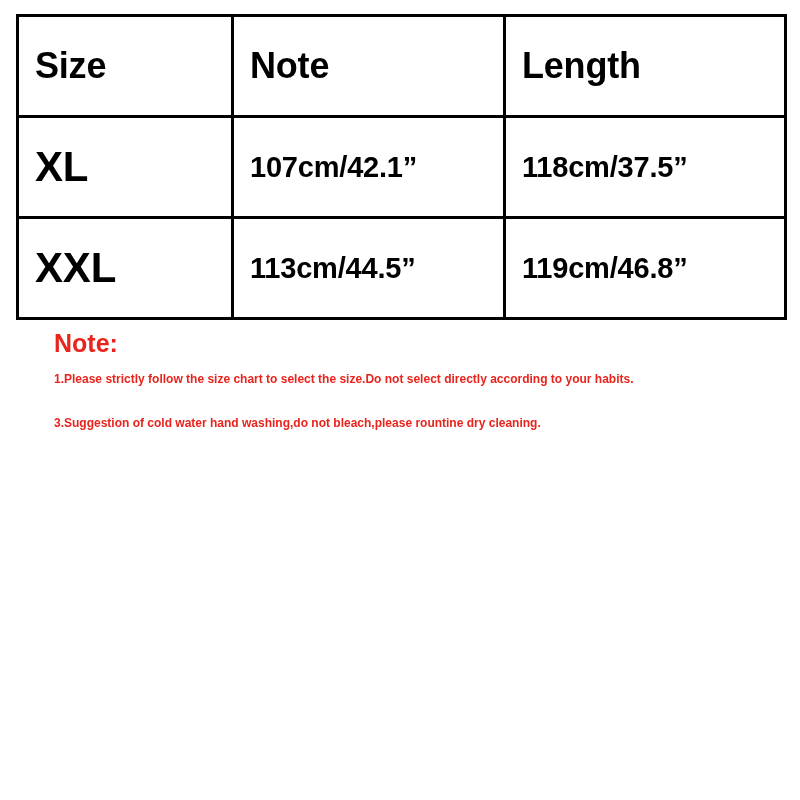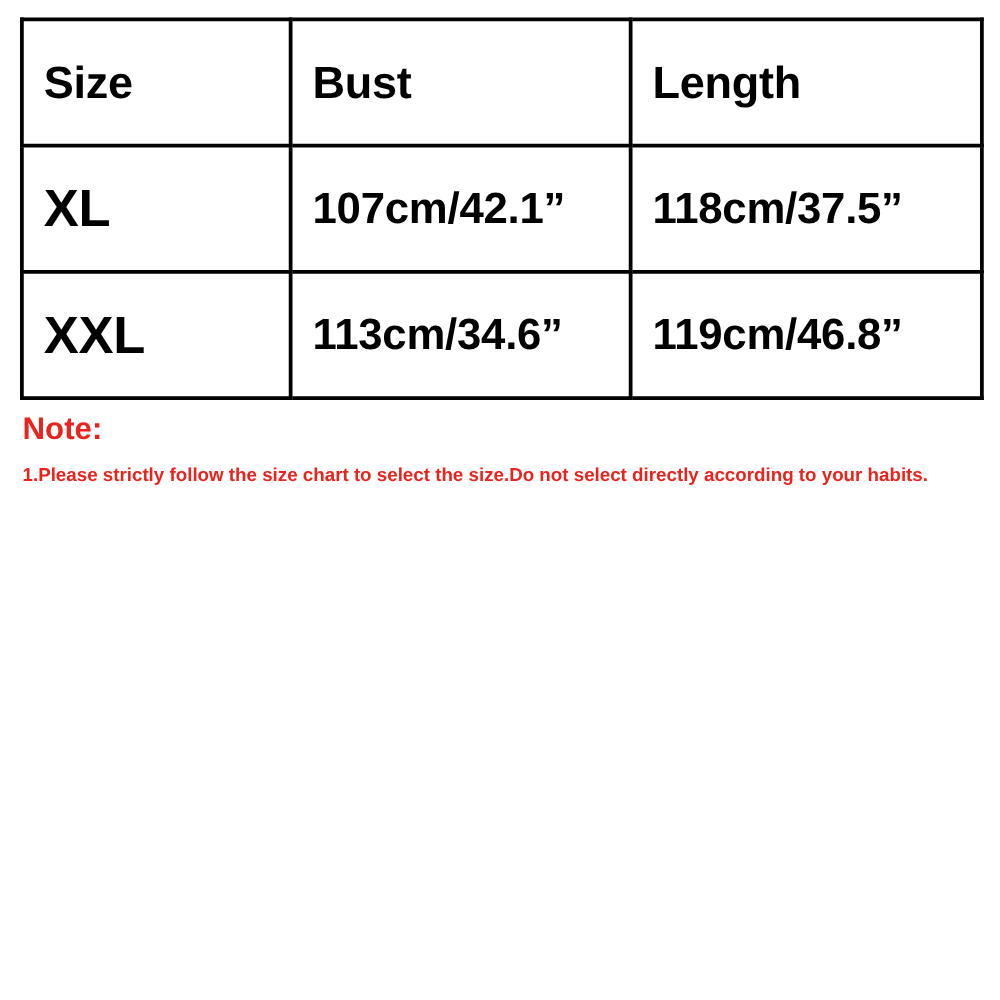--- a/index.html
+++ b/index.html
@@ -31,46 +31,47 @@
   table.size-chart col.c2 { width: 272px; }
   table.size-chart col.c3 { width: 281px; }
   table.size-chart th,
   table.size-chart td {
     border: 3px solid #000000;
     height: 98px;
     padding: 0 0 0 16px;
     text-align: left;
     vertical-align: middle;
     font-weight: bold;
-    font-size: 35px;
+    font-size: 29px;
     line-height: 1.05;
     white-space: nowrap;
     letter-spacing: -0.2px;
   }
   table.size-chart thead th {
     font-size: 36px;
   }
   table.size-chart tbody td.size-cell {
     font-size: 42px;
   }
   .note-block {
     margin-top: 10px;
     padding-left: 2px;
+    margin-left: 36px;
   }
   .note-title {
     color: #e8241c;
     font-weight: bold;
     font-size: 25px;
     line-height: 1.1;
     margin: 0 0 14px 0;
   }
   .note-line {
     color: #e8241c;
     font-weight: bold;
-    font-size: 15px;
+    font-size: 12px;
     line-height: 1.2;
     margin: 0 0 30px 0;
     white-space: nowrap;
   }
   .note-line:last-child {
     margin-bottom: 0;
   }
 </style>
 </head>
 <body>
@@ -79,36 +80,37 @@
 
   <table class="size-chart">
     <colgroup>
       <col class="c1">
       <col class="c2">
       <col class="c3">
     </colgroup>
     <thead>
       <tr>
         <th>Size</th>
-        <th>Bust</th>
+        <th>Note</th>
         <th>Length</th>
       </tr>
     </thead>
     <tbody>
       <tr>
         <td class="size-cell">XL</td>
         <td>107cm/42.1”</td>
         <td>118cm/37.5”</td>
       </tr>
       <tr>
         <td class="size-cell">XXL</td>
-        <td>113cm/34.6”</td>
+        <td>113cm/44.5”</td>
         <td>119cm/46.8”</td>
       </tr>
     </tbody>
   </table>
 
   <div class="note-block">
     <div class="note-title">Note:</div>
     <p class="note-line">1.Please strictly follow the size chart to select the size.Do not select directly according to your habits.</p>
+    <p class="note-line">3.Suggestion of cold water hand washing,do not bleach,please rountine dry cleaning.</p>
   </div>
 
 </div>
 
 </body></html>

